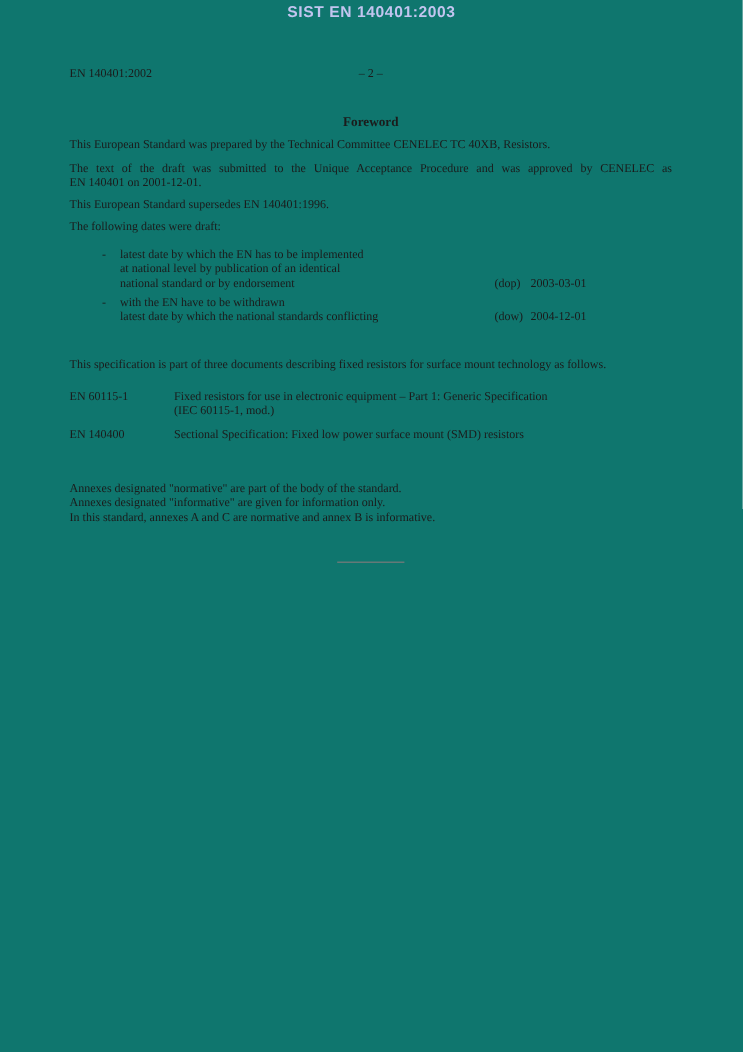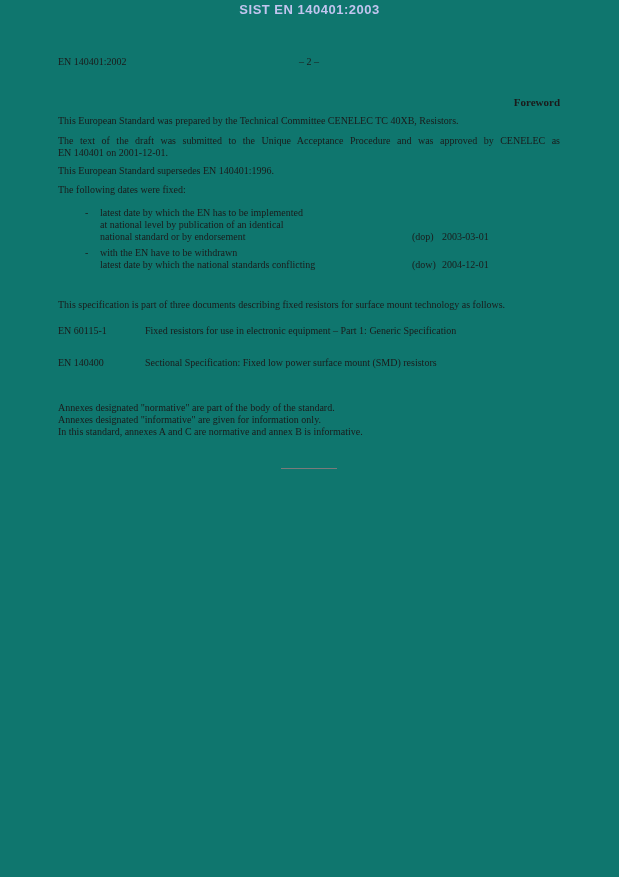--- a/index.html
+++ b/index.html
@@ -17,21 +17,21 @@
     text-align:center;
     font-family:"Liberation Sans",sans-serif;
     font-weight:bold;font-size:13px;
     letter-spacing:0.5px;
   }
   .header-row{position:absolute;top:56px;left:58px;width:502px;height:13px;}
   .doc-ref{position:absolute;left:0;top:0;white-space:nowrap;}
   .page-num{position:absolute;left:0;right:0;top:0;text-align:center;white-space:nowrap;}
   .fw-title{
     position:absolute;top:96px;left:58px;width:502px;
-    text-align:right;font-weight:bold;font-size:11px;white-space:nowrap;
+    text-align:center;font-weight:bold;font-size:11px;white-space:nowrap;
   }
   .para{position:absolute;left:58px;width:502px;line-height:12px;}
   .one-line{white-space:nowrap;}
   .jline{text-align:justify;text-align-last:justify;line-height:12px;}
   .nline{line-height:12px;white-space:nowrap;}
   .date-item{position:absolute;left:58px;width:502px;}
   .date-item .dash{position:absolute;left:27px;top:0;line-height:12px;}
   .date-item .dline{padding-left:42px;line-height:12px;white-space:nowrap;}
   .date-item .abbr{position:absolute;left:340px;bottom:0;line-height:12px;white-space:nowrap;padding-left:14px;}
   .date-item .dval{position:absolute;left:384px;bottom:0;line-height:12px;white-space:nowrap;}
@@ -62,21 +62,21 @@
 
   <div class="para one-line" style="top:115px">This European Standard was prepared by the Technical Committee CENELEC TC 40XB, Resistors.</div>
 
   <div class="para" style="top:135px">
     <div class="jline">The text of the draft was submitted to the Unique Acceptance Procedure and was approved by CENELEC as</div>
     <div class="nline">EN 140401 on 2001-12-01.</div>
   </div>
 
   <div class="para one-line" style="top:165px">This European Standard supersedes EN 140401:1996.</div>
 
-  <div class="para one-line" style="top:184px">The following dates were fixed:</div>
+  <div class="para one-line" style="top:184px">The following dates were draft:</div>
 
   <div class="date-item" style="top:207px">
     <span class="dash">-</span>
     <div class="dline">latest date by which the EN has to be implemented</div>
     <div class="dline">at national level by publication of an identical</div>
     <div class="dline">national standard or by endorsement</div>
     <span class="abbr">(dop)</span>
     <span class="dval">2003-03-01</span>
   </div>
 
@@ -87,20 +87,21 @@
     <span class="abbr">(dow)</span>
     <span class="dval">2004-12-01</span>
   </div>
 
   <div class="para one-line" style="top:299px">This specification is part of three documents describing fixed resistors for surface mount technology as follows.</div>
 
   <div class="doc-row" style="top:325px">
     <span class="doc-code">EN 60115-1</span>
     <div class="doc-desc">
       <div class="dline">Fixed resistors for use in electronic equipment – Part 1: Generic Specification</div>
+      <div class="dline">(IEC 60115-1, mod.)</div>
     </div>
   </div>
 
   <div class="doc-row" style="top:357px">
     <span class="doc-code">EN 140400</span>
     <div class="doc-desc">
       <div class="dline">Sectional Specification: Fixed low power surface mount (SMD) resistors</div>
     </div>
   </div>
 

